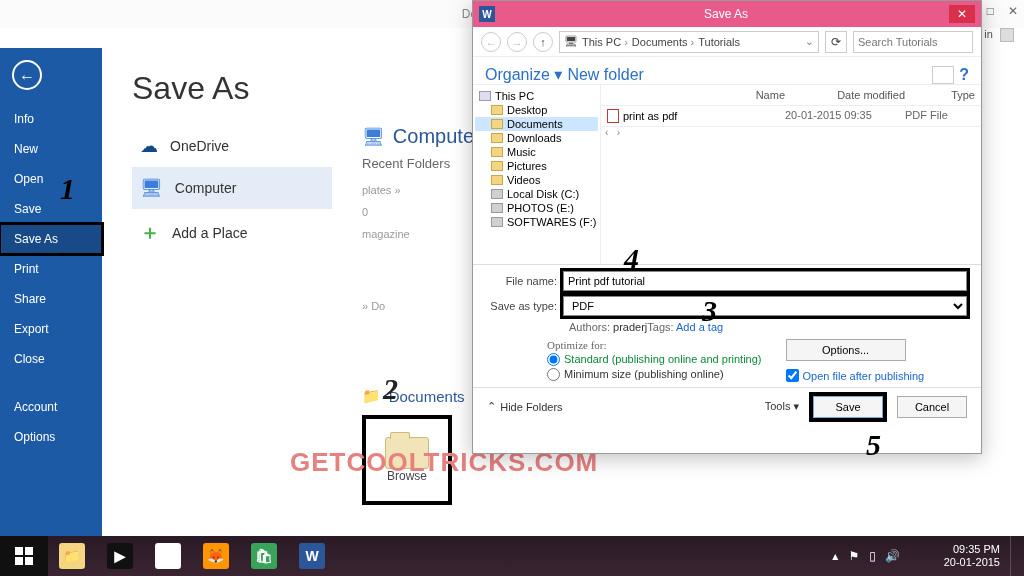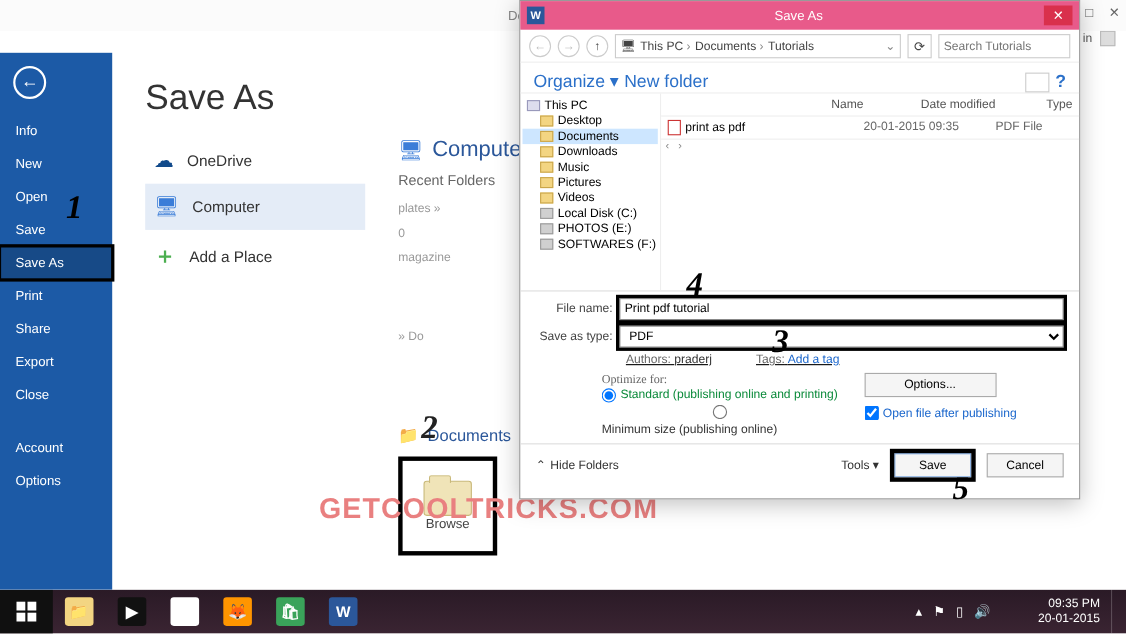--- a/index.html
+++ b/index.html
@@ -88,30 +88,30 @@
   .dlg-list .row .c-date { width:120px; color:#666; }
   .dlg-list .row .c-type { width:70px; color:#666; }
   .pdf-ico { width:12px; height:14px; background:#fff; border:1px solid #c33; display:inline-block; position:relative; }
   .scroll-stub { height:12px; border-top:1px solid #eee; display:flex; align-items:center; font-size:10px; color:#888; padding-left:4px; }
 
   .dlg-form { padding:6px 14px 4px; font-size:11px; }
   .form-row { display:flex; align-items:center; margin-bottom:5px; }
   .form-row label { width:76px; text-align:right; padding-right:6px; color:#444; }
   .form-row input.text, .form-row select { flex:1; height:20px; border:1px solid #888; font-size:11px; padding:0 4px; background:#fff; }
   .form-row.boxed input, .form-row.boxed select { outline:3px solid #000; }
-  .meta-row { display:flex; padding-left:82px; gap:40px; margin-bottom:6px;text-decoration:underline; }
+  .meta-row { display:flex; padding-left:82px; margin-bottom:6px; }
   .meta-row .k { color:#666; }
   .meta-row .v { color:#333; }
   .meta-row .link { color:#1a66cc; cursor:pointer; }
 
   .opt-block { display:flex; padding-left:60px; gap:24px; align-items:flex-start; }
   .opt-block .radios { font-size:11px; color:#333; }
   .opt-block .radios .lbl { color:#666; margin-bottom:2px;font-family:Liberation Serif, serif; }
   .opt-block .radios label { display:flex; gap:4px; margin-bottom:2px; color:#0a6; }
-  .opt-block .radios label.min { color:#333;flex-direction:column; }
+  .opt-block .radios label.min { color:#333; }
   .opt-block .right { display:flex; flex-direction:column; gap:8px; }
   .opt-block button { width:120px; height:22px; font-size:11px; border:1px solid #aaa; background:#f5f5f5; cursor:pointer; }
   .opt-block .chk { font-size:11px; color:#1a66cc; display:flex; align-items:center; gap:4px; }
 
   .dlg-footer { border-top:1px solid #ddd; height:38px; display:flex; align-items:center; padding:0 14px; gap:14px; font-size:11px; }
   .dlg-footer .hide { display:flex; align-items:center; gap:4px; cursor:pointer; color:#333; }
   .dlg-footer .spacer { flex:1; }
   .dlg-footer .tools { color:#333; cursor:pointer;margin-left:28px; }
   .dlg-footer button { width:70px; height:22px; font-size:11px; border:1px solid #aaa; background:#f5f5f5; cursor:pointer; }
   .dlg-footer button.save { outline:4px solid #000; border-color:#7aa7e0; }

